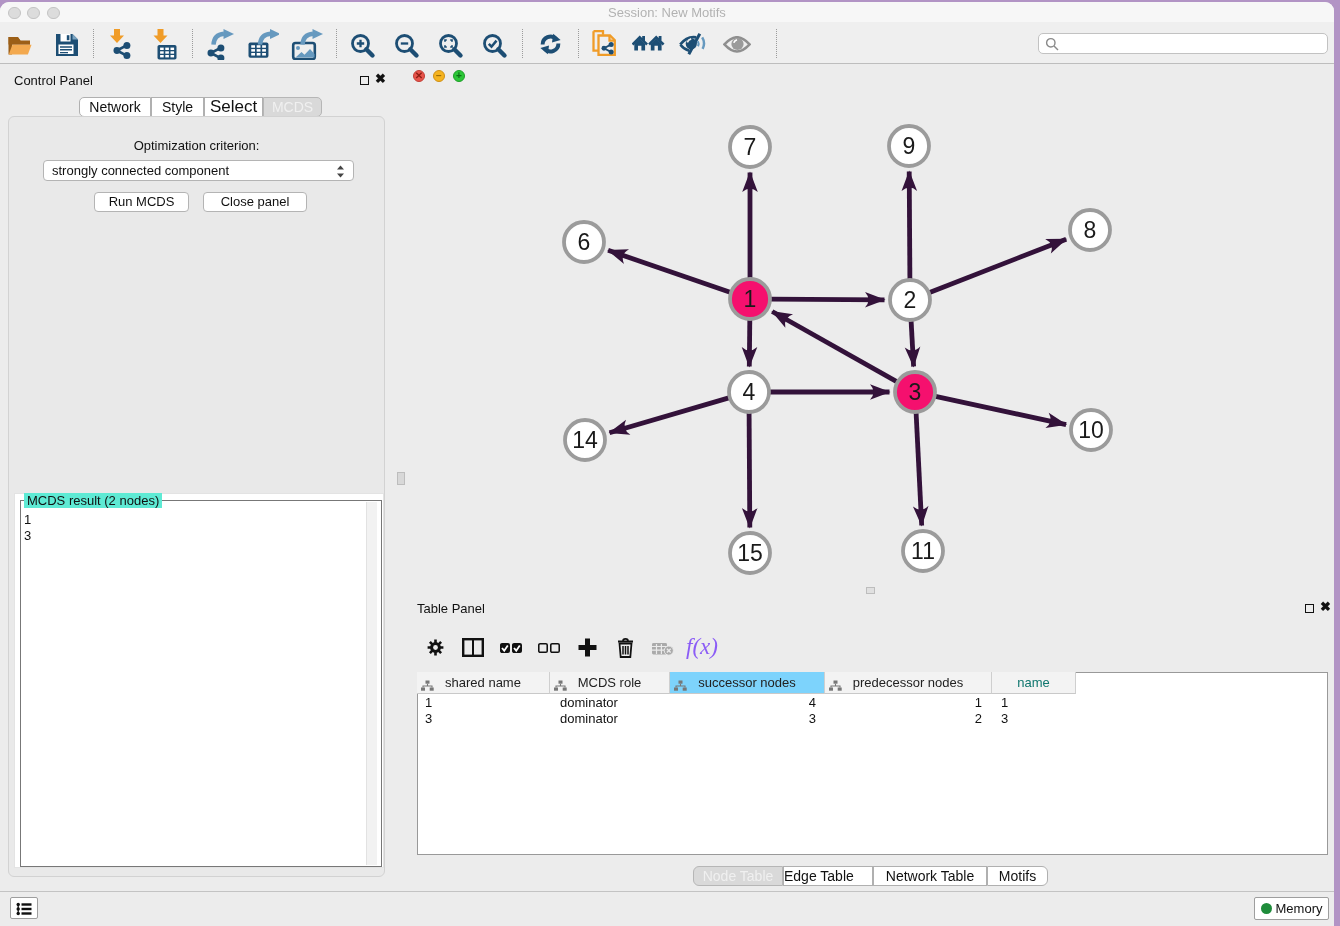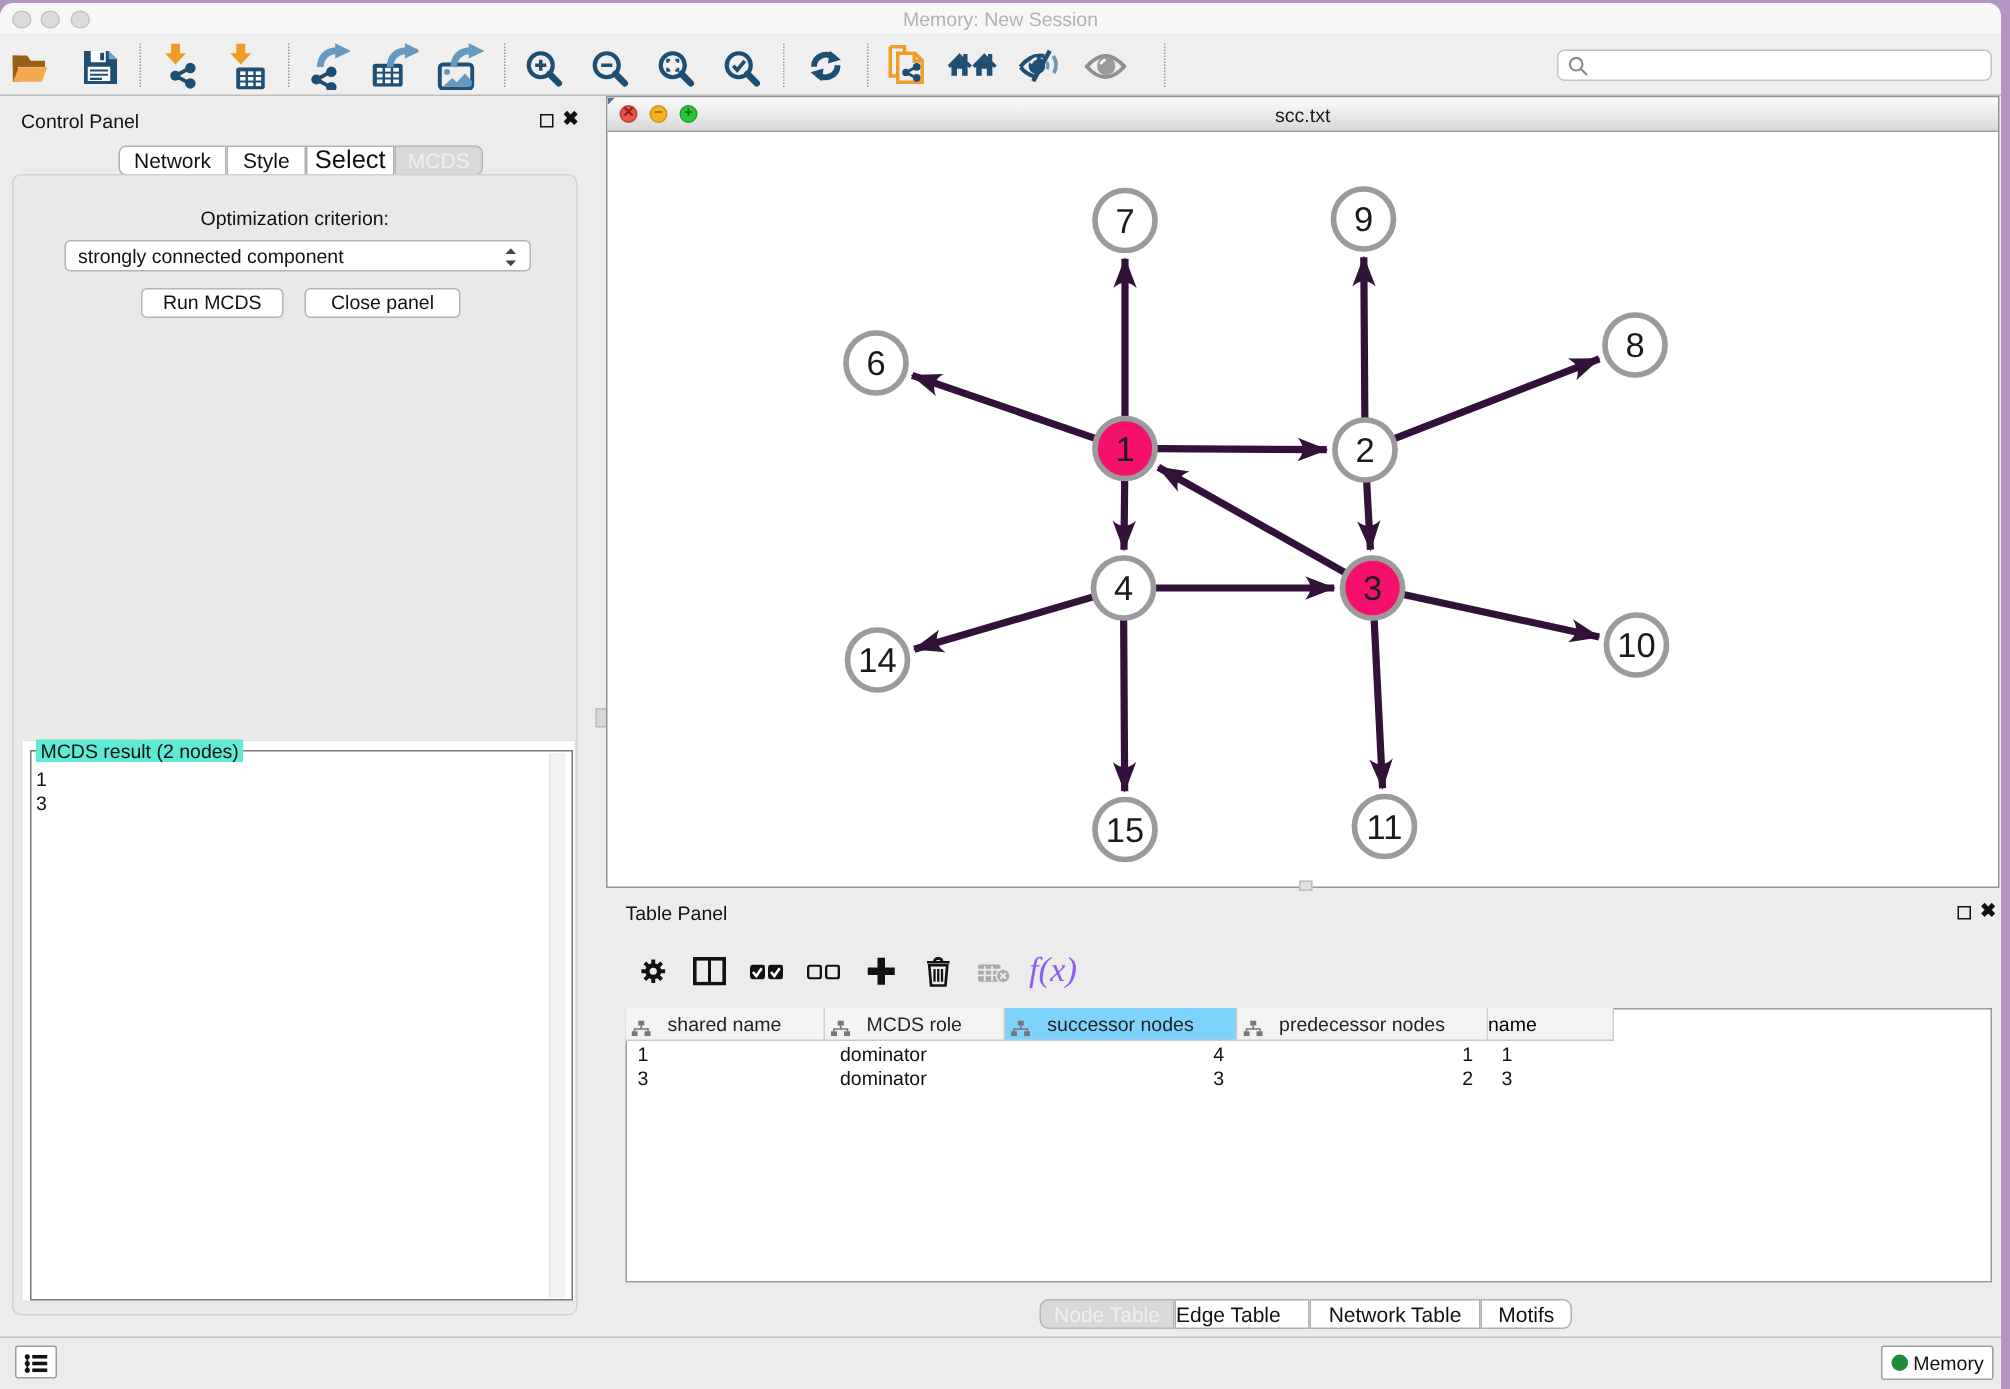--- a/index.html
+++ b/index.html
@@ -10,21 +10,21 @@
 #search { position:absolute; left:1038px; top:31px; width:290px; height:21px; background:#fff; border:1px solid #c2c2c2; border-radius:5px; box-sizing:border-box; }
 .cell { position:absolute; font-size:13px; color:#111; height:16px; line-height:16px; }
 #cpanel-inset { position:absolute; left:8px; top:114px; width:377px; height:761px; background:#e9e9e9; border:1px solid #d2d2d2; border-radius:6px; box-sizing:border-box; }
 .btn { position:absolute; background:#fff; border:1px solid #b4b4b4; border-radius:4px; box-sizing:border-box; text-align:center; font-size:13px; color:#111; }
 </style></head><body>
 <div id="win">
   <div id="titlebar">
     <div class="tl" style="left:8px"></div>
       <div class="tl" style="left:27px"></div>
       <div class="tl" style="left:47px"></div>
-    <div style="position:absolute;left:0;width:100%;text-align:center;top:3px;font-size:13px;color:#b2b2b2">Memory: New Session</div>
+    <div style="position:absolute;left:0;width:100%;text-align:center;top:3px;font-size:13px;color:#b2b2b2">Session: New Motifs</div>
   </div>
   <div id="toolbar">
       <div class="tsep" style="left:93px"></div>
       <div class="tsep" style="left:192px"></div>
       <div class="tsep" style="left:336px"></div>
       <div class="tsep" style="left:522px"></div>
       <div class="tsep" style="left:578px"></div>
       <div class="tsep" style="left:776px"></div>
     </div>
   <svg style="position:absolute;left:7px;top:31px" width="28" height="26" viewBox="0 0 28 26">
@@ -196,28 +196,20 @@
   <div class="btn" style="left:94px;top:190px;width:95px;height:20px;line-height:18px">Run MCDS</div>
   <div class="btn" style="left:203px;top:190px;width:104px;height:20px;line-height:18px">Close panel</div>
   <div style="position:absolute;left:14px;top:491px;width:370px;height:375px;background:#fff;border:1px solid #e3e3e3;box-sizing:border-box"></div>
   <div style="position:absolute;left:20px;top:498px;width:362px;height:367px;border:1px solid #777;box-sizing:border-box;background:#fff"></div>
   <div style="position:absolute;left:24px;top:491px;font-size:13px;color:#111;background:#5eead4;padding:0 3px">MCDS result (2 nodes)</div>
   <div style="position:absolute;left:24px;top:510px;font-size:13px;color:#111;line-height:16px">1<br>3</div>
   <div style="position:absolute;left:366px;top:500px;width:10px;height:363px;background:#f2f2f2;border-left:1px solid #e2e2e2"></div>
 
   <div style="position:absolute;left:397px;top:470px;width:6px;height:11px;background:#d8d8d8;border:1px solid #bdbdbd"></div>
 
-  <div style="position:absolute;left:404px;top:62px;width:929px;height:528px;border:1px solid #949494;box-sizing:border-box;background:#fff">
-    <div style="position:absolute;left:0;top:0;width:100%;height:22px;background:linear-gradient(#fcfcfc,#d8d8d8);border-bottom:1px solid #9a9a9a">
-      <div style="position:absolute;left:0;width:100%;text-align:center;top:4px;font-size:13px;color:#1a1a1a">scc.txt</div>
-    </div>
-    <svg style="position:absolute;left:0;top:0" width="5" height="5" viewBox="0 0 5 5">
-        <path d="M0,0 H5 L0,5 Z" fill="#3d6185" opacity="0.9"></path>
-      </svg>
-  </div>
   <div style="position:absolute;left:413px;top:68px;width:12px;height:12px;border-radius:50%;background:#e8534a;border:1px solid #c03e36;box-sizing:border-box;font-size:10px;line-height:10px;text-align:center;font-weight:bold;color:#8c1d13">✕</div>
     <div style="position:absolute;left:433px;top:68px;width:12px;height:12px;border-radius:50%;background:#f5b31f;border:1px solid #cf9015;box-sizing:border-box;font-size:10px;line-height:10px;text-align:center;font-weight:bold;color:#9a6a05">−</div>
     <div style="position:absolute;left:453px;top:68px;width:12px;height:12px;border-radius:50%;background:#2bc637;border:1px solid #1d9e28;box-sizing:border-box;font-size:10px;line-height:10px;text-align:center;font-weight:bold;color:#0b6d14">+</div>
   <svg style="position:absolute;left:405px;top:85px" width="927" height="504" viewBox="405 85 927 504">
 <defs>
         <marker id="ar" markerWidth="24" markerHeight="20" refX="20" refY="10" orient="auto" markerUnits="userSpaceOnUse">
 <path d="M21,10 L0.5,2.2 Q7.5,10 0.5,17.8 Z" fill="#33123a"></path>
         </marker>
       </defs>
 <line x1="750.0" y1="276.0" x2="750.0" y2="170.5" stroke="#33123a" stroke-width="4.8" marker-end="url(#ar)"></line>
@@ -329,21 +321,21 @@
           </g>
         </svg></span>successor nodes</div>
     <div style="position:absolute;left:825px;top:670px;width:166px;height:21px;background:#f3f3f3;border-right:1px solid #cfcfcf;border-bottom:1px solid #c9c9c9;text-align:center;line-height:21px;font-size:13px;color:#222"><span style="position:absolute;left:4px;top:4px"><svg width="13" height="12" viewBox="0 0 13 12" style="vertical-align:-1px">
           <g fill="#777">
             <rect x="4.5" y="0.5" width="4" height="3.2"></rect>
             <rect x="0" y="7.5" width="4" height="3.2"></rect>
             <rect x="8.7" y="7.5" width="4" height="3.2"></rect>
             <path d="M6.5,3.7 V6 M2,7.5 V6 H11 V7.5" stroke="#777" fill="none" stroke-width="1.1"></path>
           </g>
         </svg></span>predecessor nodes</div>
-    <div style="position:absolute;left:992px;top:670px;width:83px;height:21px;background:#f3f3f3;border-right:1px solid #cfcfcf;border-bottom:1px solid #c9c9c9;line-height:21px;font-size:13px;color:#000000">name</div>
+    <div style="position:absolute;left:992px;top:670px;width:83px;height:21px;background:#f3f3f3;border-right:1px solid #cfcfcf;border-bottom:1px solid #c9c9c9;text-align:center;line-height:21px;font-size:13px;color:#0f766e">name</div>
   <div class="cell" style="left:425px;top:693px;width:60px">1</div>
     <div class="cell" style="left:560px;top:693px;width:120px">dominator</div>
     <div class="cell" style="left:700px;top:693px;width:116px;text-align:right">4</div>
     <div class="cell" style="left:860px;top:693px;width:122px;text-align:right">1</div>
     <div class="cell" style="left:1001px;top:693px;width:60px">1</div>
     <div class="cell" style="left:425px;top:709px;width:60px">3</div>
     <div class="cell" style="left:560px;top:709px;width:120px">dominator</div>
     <div class="cell" style="left:700px;top:709px;width:116px;text-align:right">3</div>
     <div class="cell" style="left:860px;top:709px;width:122px;text-align:right">2</div>
     <div class="cell" style="left:1001px;top:709px;width:60px">3</div>

